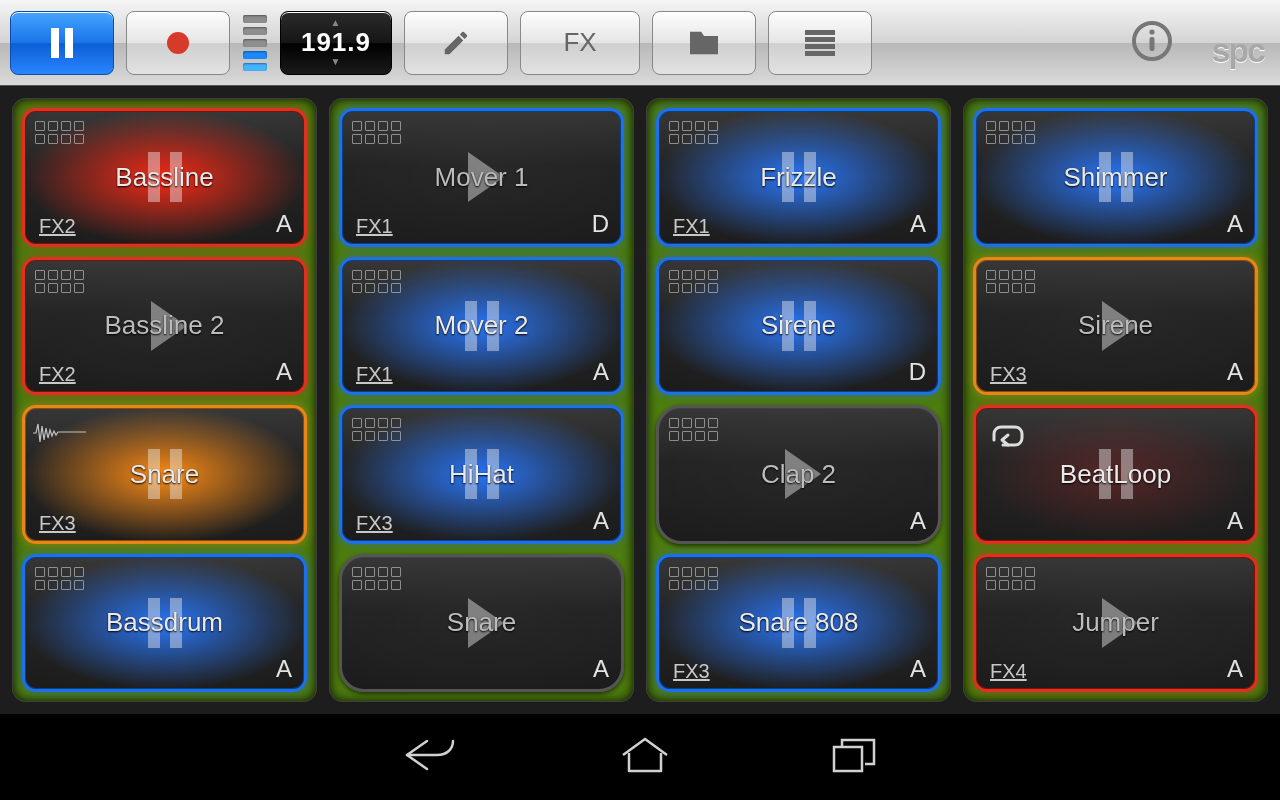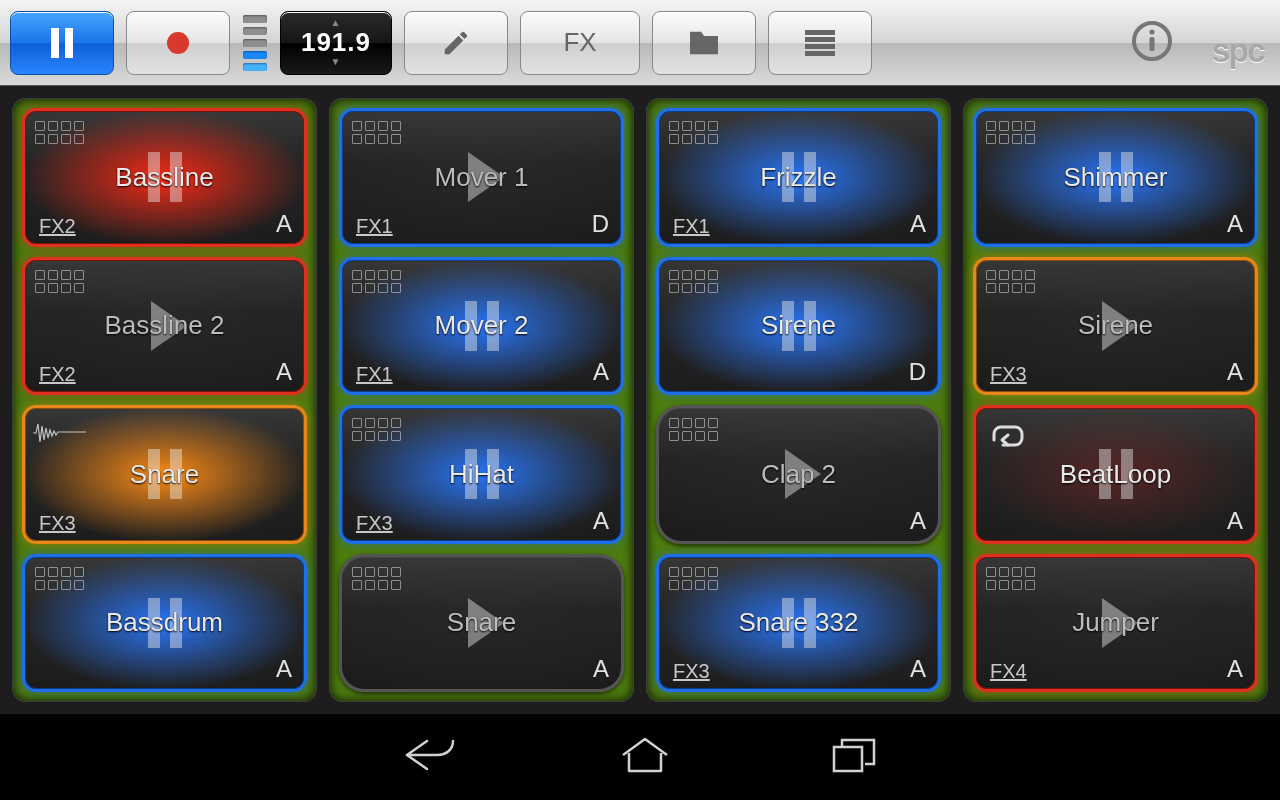--- a/index.html
+++ b/index.html
@@ -405,21 +405,21 @@
         <div class="steps">
           <i></i>
           <i></i>
           <i></i>
           <i></i>
           <i></i>
           <i></i>
           <i></i>
           <i></i>
         </div>
-        <div class="label">Snare 332</div>
+        <div class="label">Snare 808</div>
         <div class="fx">FX3</div>
         <div class="grp">A</div>
       </div>
     </div>
     <div class="column">
       <div class="pad c-blue g-blue">
         <div class="glow"></div>
         <div class="bigicon">
           <svg width="40" height="50">
             <rect x="3" y="0" width="12" height="50" fill="currentColor"></rect>

